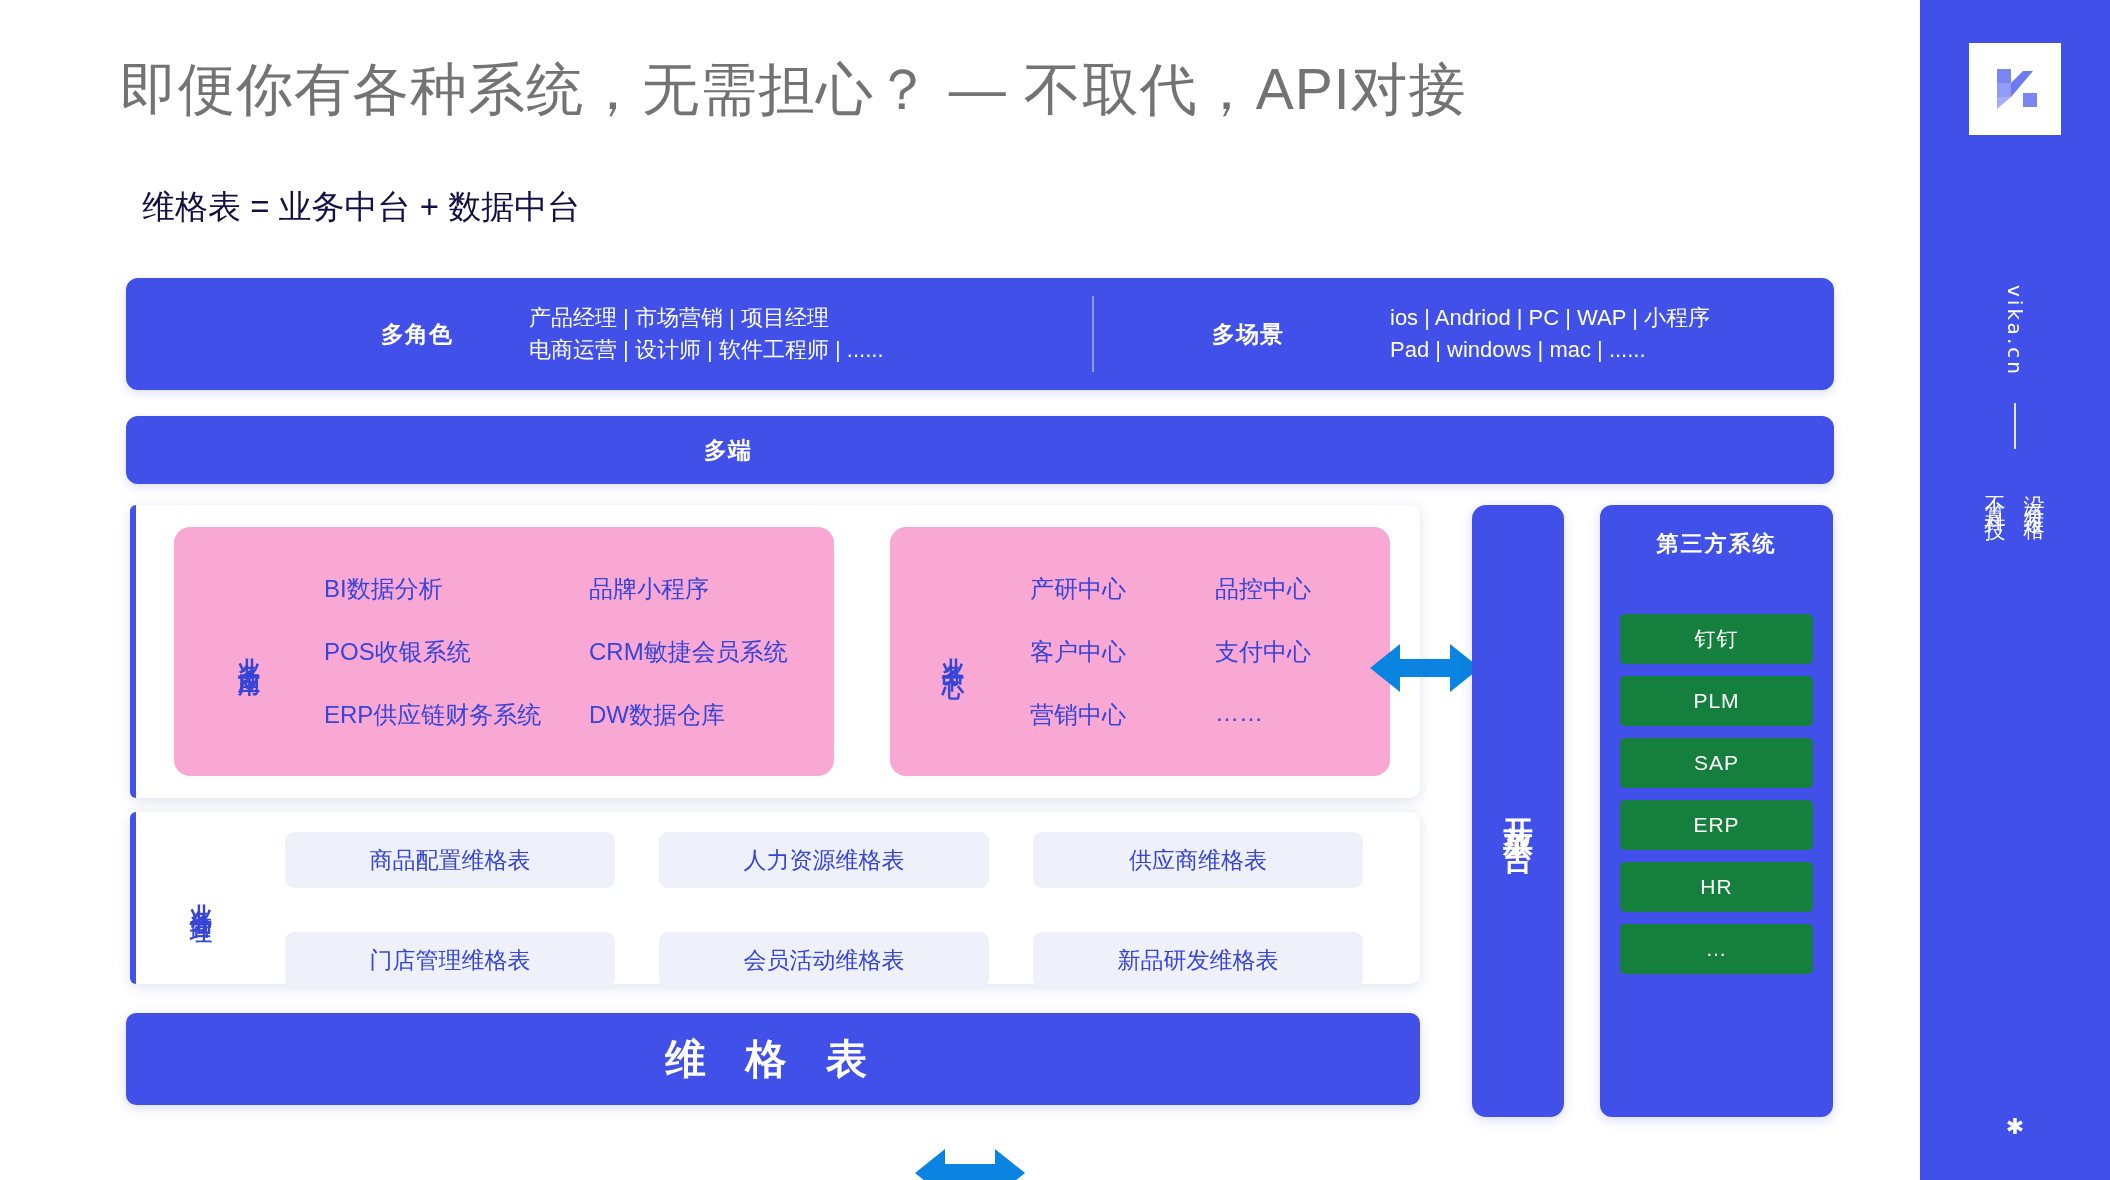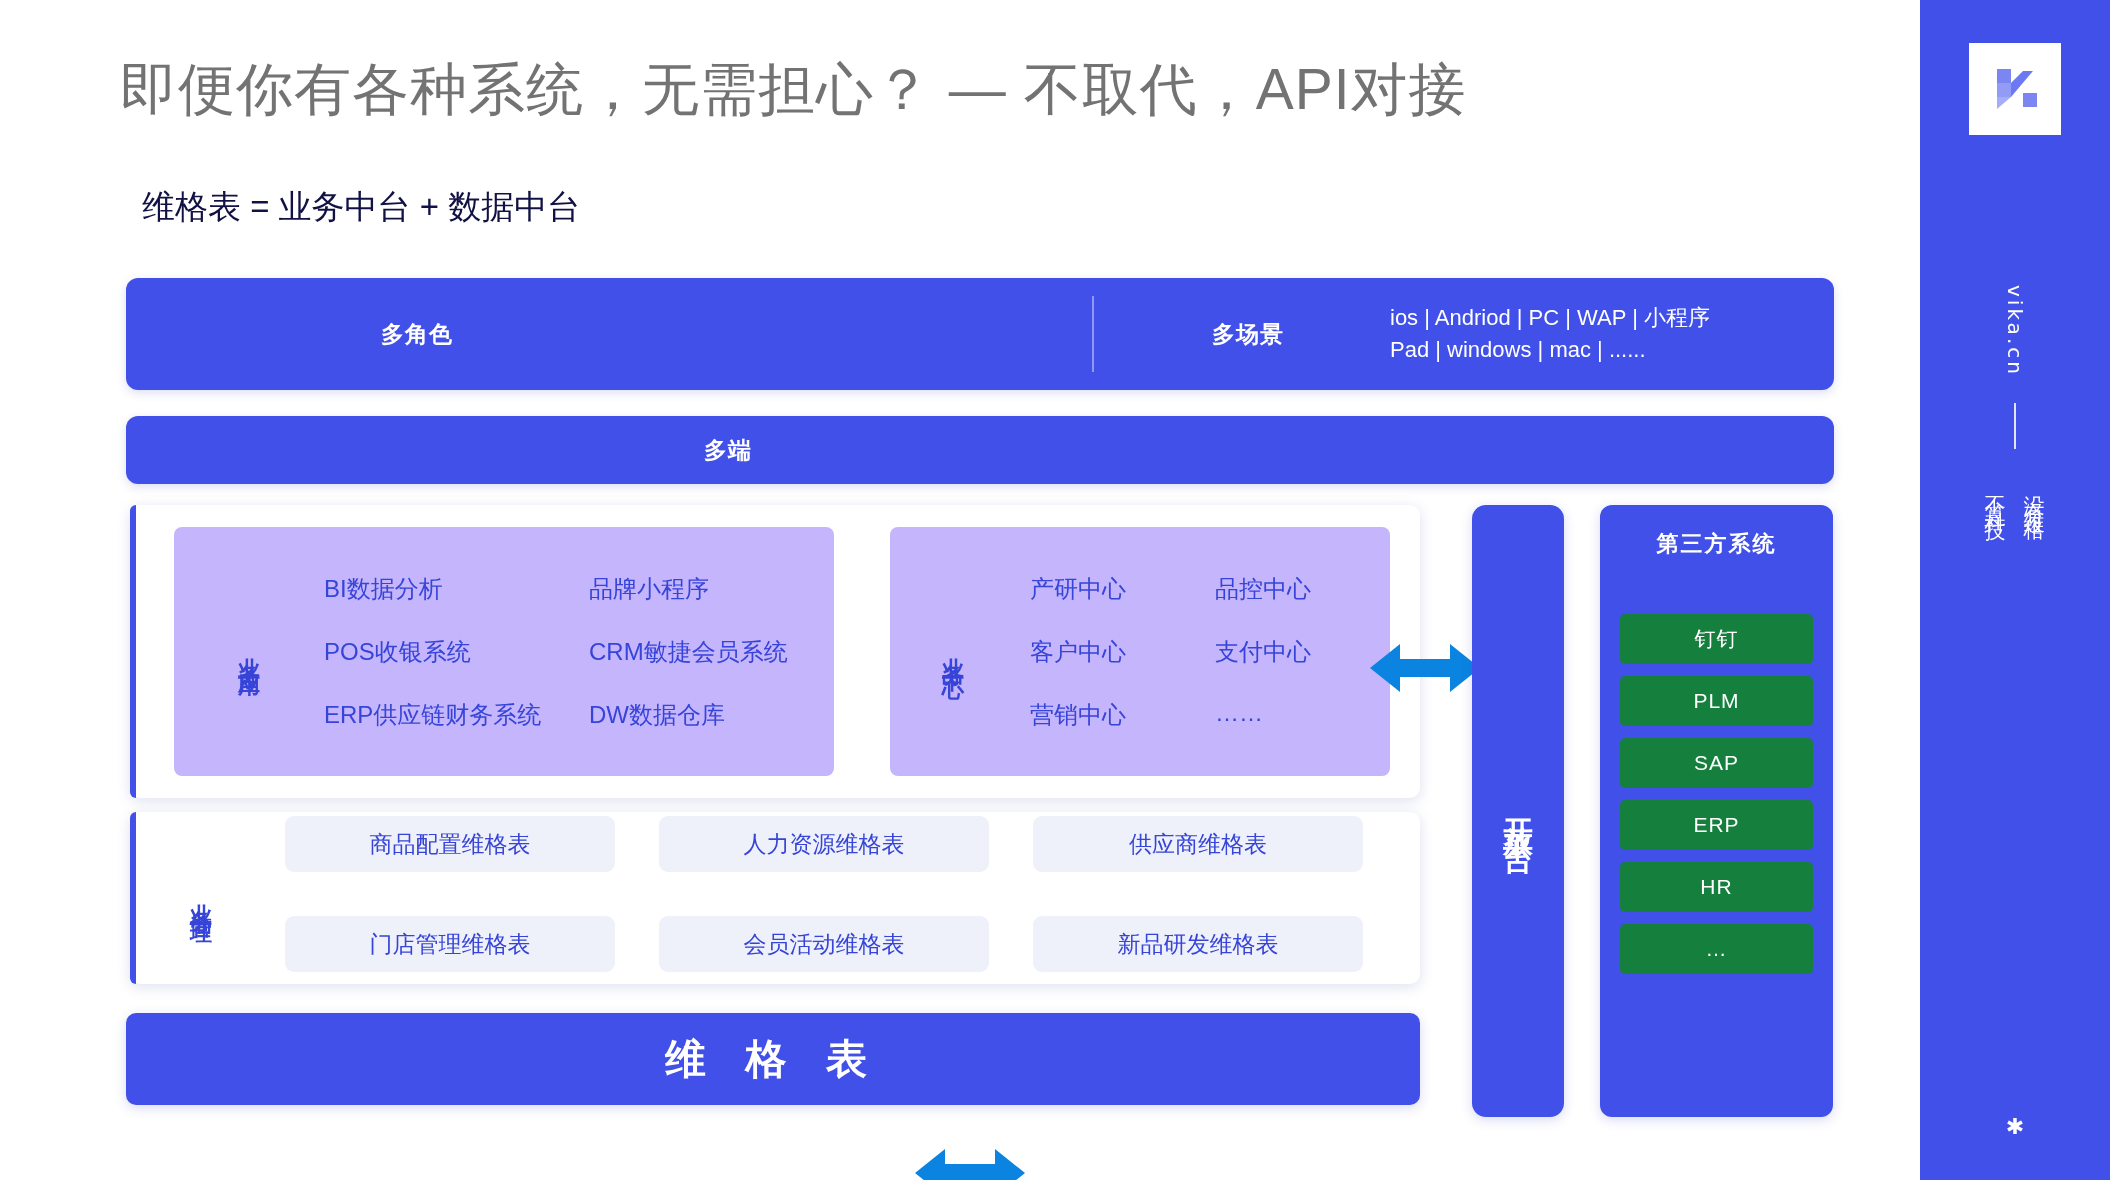--- a/index.html
+++ b/index.html
@@ -114,22 +114,22 @@
     position: absolute; left: 0; top: 0; bottom: 0;
     width: 6px; border-radius: 10px 0 0 10px;
     background: #4150e8;
   }
   .card-apps { left: 130px; top: 505px; width: 1290px; height: 293px; }
   .card-manage { left: 130px; top: 812px; width: 1290px; height: 172px; }
 
   
   .panel {
     position: absolute;
-    background: #c4b5fd;
-    border-radius: 8px;
+    background: #f9a8d4;
+    border-radius: 16px;
     padding-left: 10px;
   }
   .panel-apps   { left: 44px;  top: 22px; width: 660px; height: 249px; }
   .panel-center { left = 0; left: 752px; top: 22px; width: 500px; height: 249px; margin-left: 8px; }
 
   .vlabel {
     position: absolute;
     writing-mode: vertical-rl;
     font-weight: 700; font-size: 22px;
     color: #3644d8;
@@ -147,21 +147,21 @@
     row-gap: 31px;
     font-size: 24px;
     color: #3644d8;
     white-space: nowrap;
   }
   .grid-apps   { left: 150px; top: 50%; transform: translateY(-50%); }
   .grid-center { left: 140px; top: 50%; transform: translateY(-50%); grid-template-columns: 185px auto; }
 
   
   .tile-grid {
-    position: absolute; left: 155px; top: 4px;
+    position: absolute; left: 155px; top: 20px;
     display: grid;
     grid-template-columns: repeat(3, 330px);
     grid-auto-rows: 56px;
     column-gap: 40px; row-gap: 18px; gap: 44px;
   }
   .tile {
     background: #eef0fa;
     border-radius: 9px;
     display: flex; align-items: center; justify-content: center;
     font-size: 23px; color: #3644d8;
@@ -230,20 +230,24 @@
 <body>
 
 <div class="page">
 
   <div class="title">即便你有各种系统，无需担心？ — 不取代，API对接</div>
   <div class="subtitle">维格表 = 业务中台 + 数据中台</div>
 
   <div class="bar bar-roles">
     <div class="bar-inner">
       <div class="bar-label roles-label">多角色</div>
+      <div class="bar-lines roles-lines">
+        <div>产品经理 | 市场营销 | 项目经理</div>
+        <div>电商运营 | 设计师 | 软件工程师 | ......</div>
+      </div>
       <div class="bar-vdiv"></div>
       <div class="bar-label scene-label">多场景</div>
       <div class="bar-lines scene-lines">
         <div>ios  | Andriod | PC | WAP | 小程序</div>
         <div>Pad | windows | mac  | ......</div>
       </div>
     </div>
   </div>
 
   <div class="bar bar-multi">

